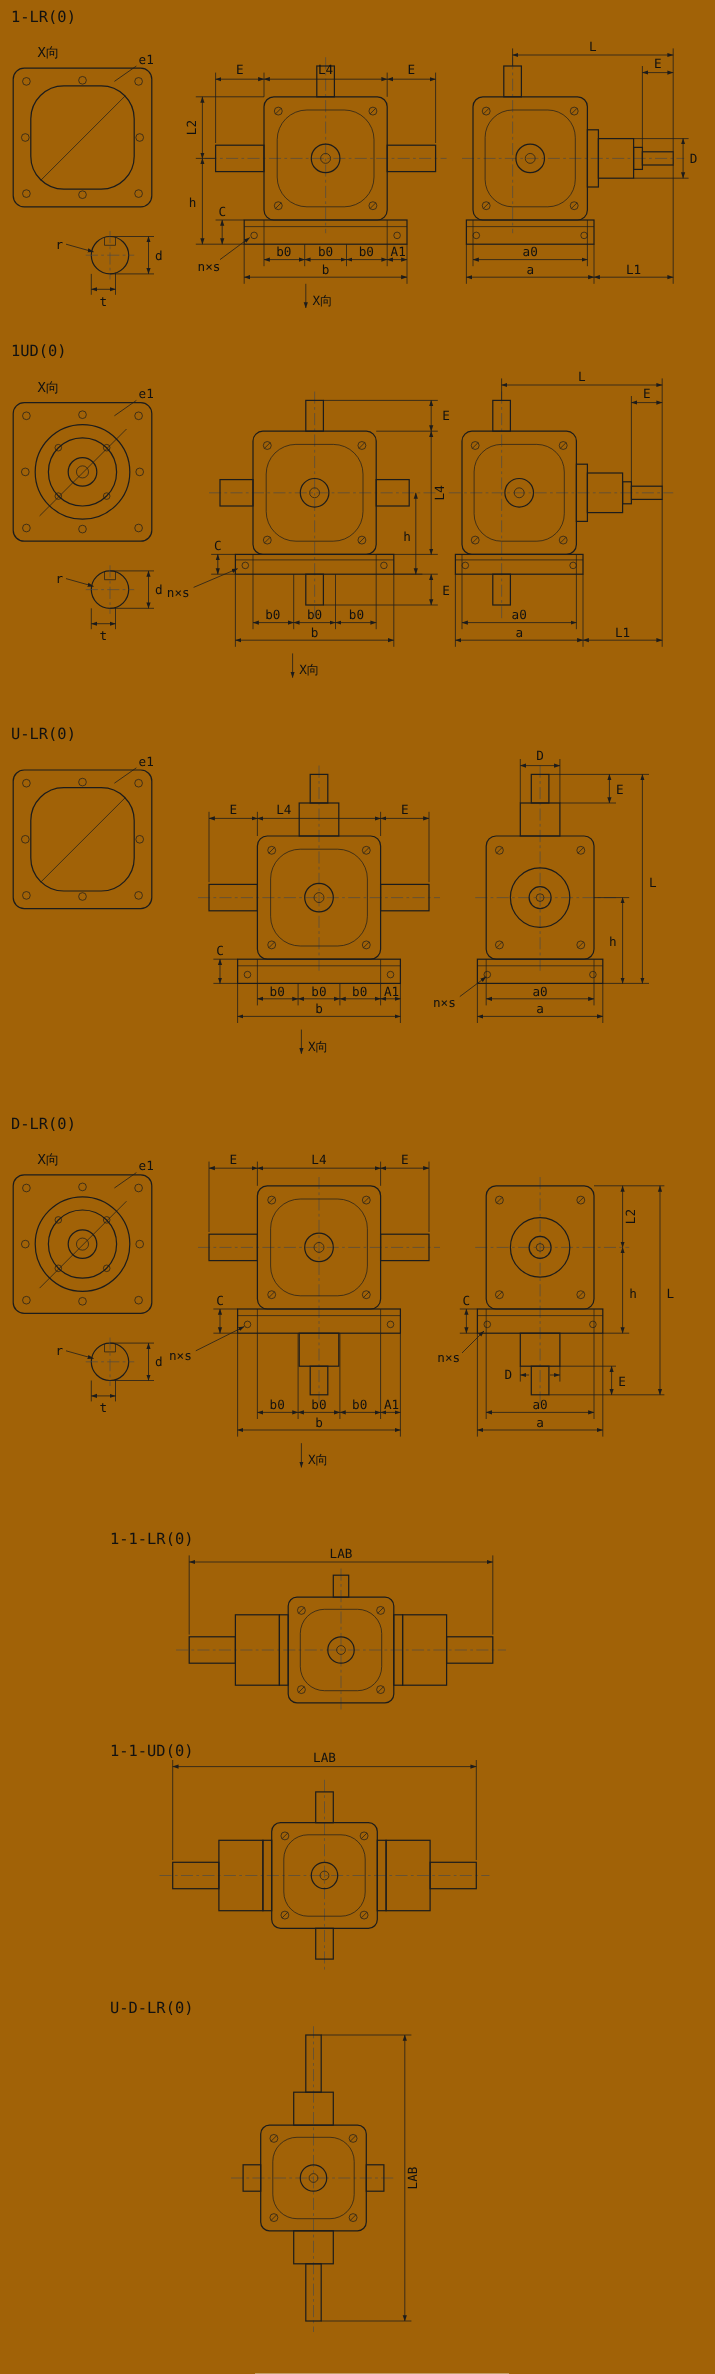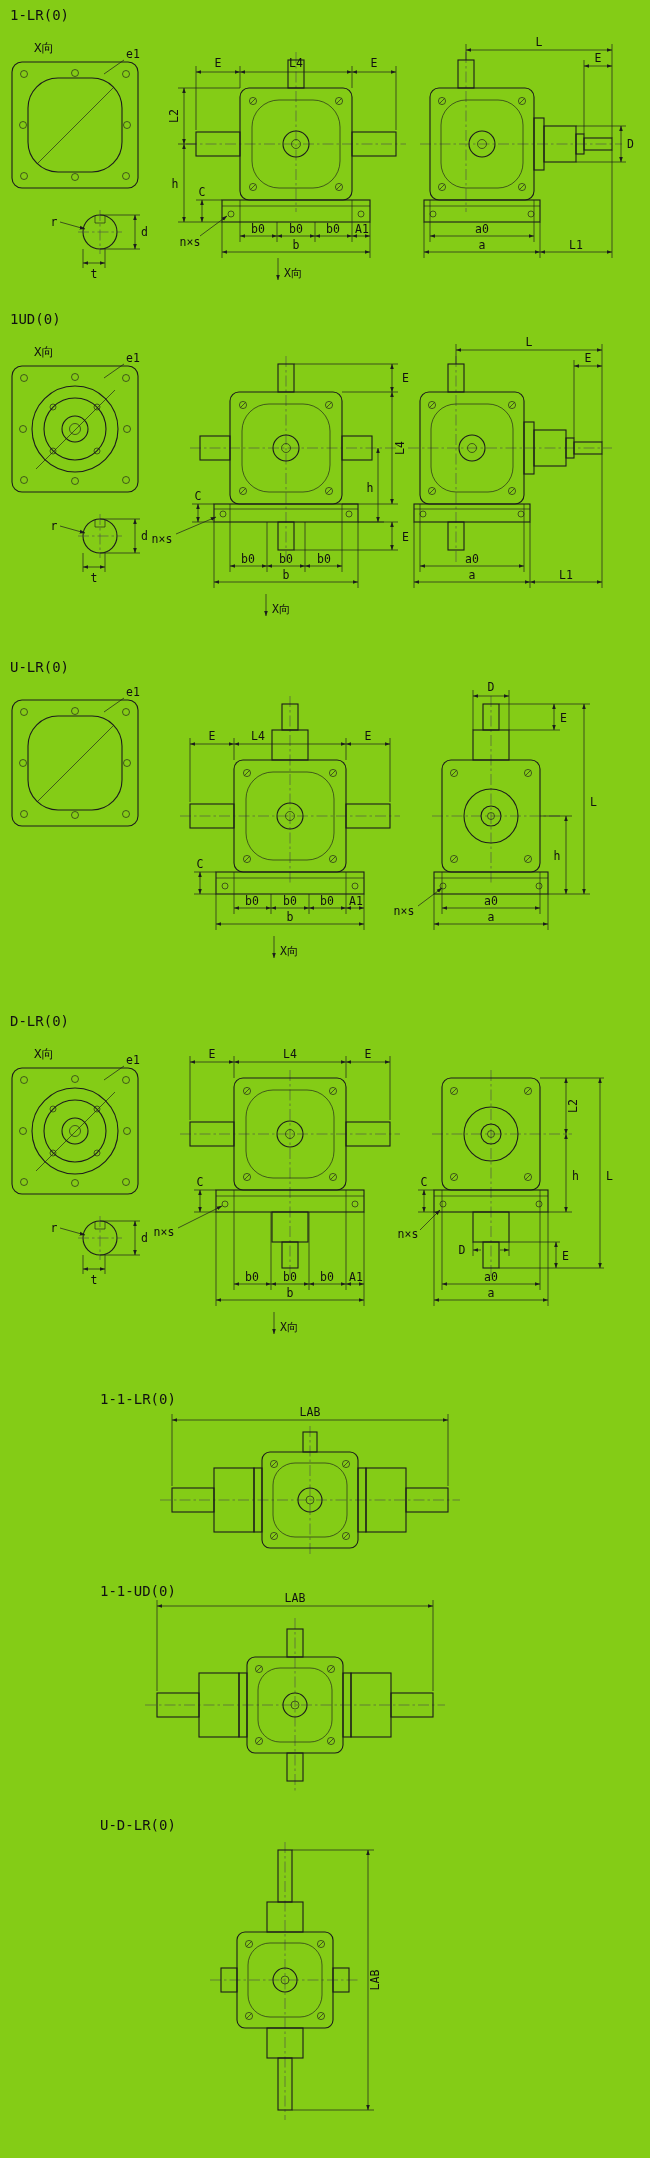--- a/index.html
+++ b/index.html
@@ -1,16 +1,16 @@
 <!DOCTYPE html>
 <html><head>
 <meta charset="utf-8">
 <style>
   html,body{margin:0;padding:0;background:#ffffff;}
-  .sheet{position:relative;width:650px;height:2158px;background:#84cc16;overflow:hidden;text-align:right;}
+  .sheet{position:relative;width:650px;height:2158px;background:#a16207;overflow:hidden;text-align:right;}
   svg{position:absolute;left:0;top:0;}
   .ln{fill:none;stroke:#1c1c1c;stroke-width:1.1;}
   .thin{fill:none;stroke:#1c1c1c;stroke-width:0.65;}
   .cl{fill:none;stroke:#4a4a4a;stroke-width:0.6;stroke-dasharray:11 3 2.5 3;}
   .dim line{stroke:#1c1c1c;stroke-width:0.7;fill:none;}
   #ar path{fill:#1c1c1c;}
   text{font-family:"DejaVu Sans Mono","Liberation Mono",monospace;fill:#111;}
   .title{font-size:14px;}
   .lbl{font-size:12.5px;}
   .dl{font-size:11.5px;text-anchor:middle;}

